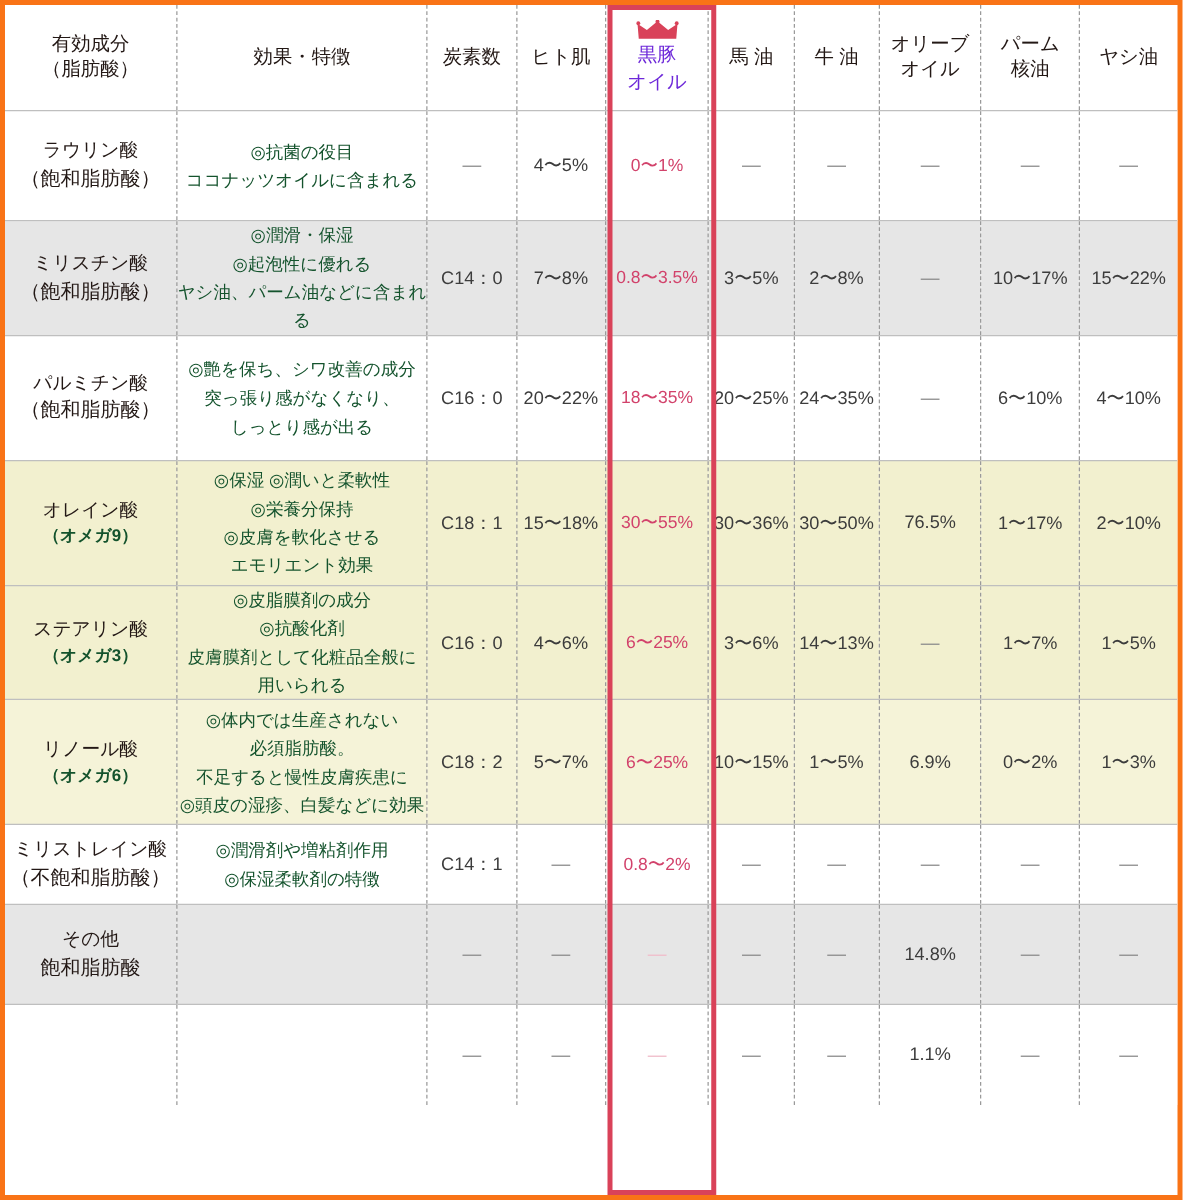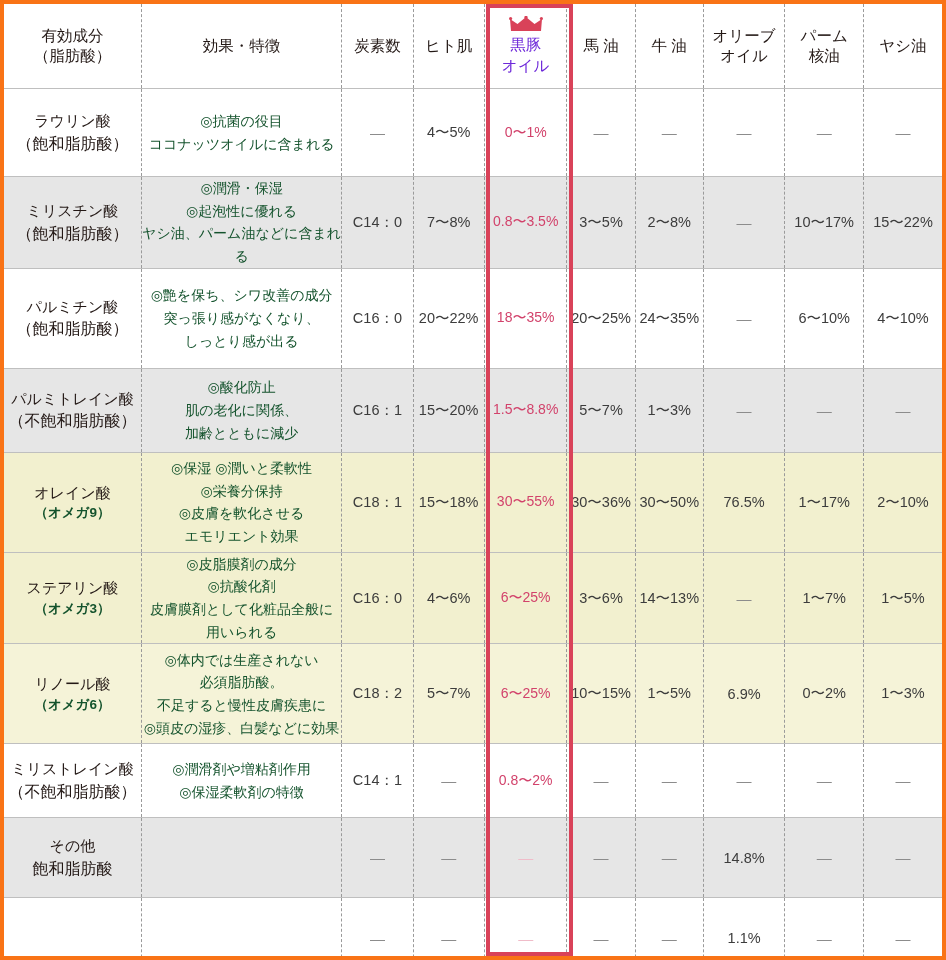--- a/index.html
+++ b/index.html
@@ -232,36 +232,20 @@
           </td>
           <td class="num">C16：0</td>
           <td class="num">20〜22%</td>
           <td class="pork">18〜35%</td>
           <td class="num">20〜25%</td>
           <td class="num">24〜35%</td>
           <td class="num dash">—</td>
           <td class="num">6〜10%</td>
           <td class="num">4〜10%</td>
         </tr>
-        <tr class="gray" style="height: 84px;">
-          <td class="name"><span>パルミトレイン酸</span><span class="sub">（不飽和脂肪酸）</span></td>
-          <td class="eff">
-            <span>◎酸化防止</span>
-            <span>肌の老化に関係、</span>
-            <span>加齢とともに減少</span>
-          </td>
-          <td class="num">C16：1</td>
-          <td class="num">15〜20%</td>
-          <td class="pork">1.5〜8.8%</td>
-          <td class="num">5〜7%</td>
-          <td class="num">1〜3%</td>
-          <td class="num dash">—</td>
-          <td class="num dash">—</td>
-          <td class="num dash">—</td>
-        </tr>
         <tr class="yellow" style="height: 100px;">
           <td class="name"><span>オレイン酸</span><span class="omega">（オメガ9）</span></td>
           <td class="eff">
             <span>◎保湿 ◎潤いと柔軟性</span>
             <span>◎栄養分保持</span>
             <span>◎皮膚を軟化させる</span>
             <span>エモリエント効果</span>
           </td>
           <td class="num">C18：1</td>
           <td class="num">15〜18%</td>
@@ -299,21 +283,21 @@
           </td>
           <td class="num">C18：2</td>
           <td class="num">5〜7%</td>
           <td class="pork">6〜25%</td>
           <td class="num">10〜15%</td>
           <td class="num">1〜5%</td>
           <td class="num">6.9%</td>
           <td class="num">0〜2%</td>
           <td class="num">1〜3%</td>
         </tr>
-        <tr class="white" style="height: 74px;">
+        <tr class="white" style="height: 64px;">
           <td class="name"><span>ミリストレイン酸</span><span class="sub">（不飽和脂肪酸）</span></td>
           <td class="eff">
             <span>◎潤滑剤や増粘剤作用</span>
             <span>◎保湿柔軟剤の特徴</span>
           </td>
           <td class="num">C14：1</td>
           <td class="num dash">—</td>
           <td class="pork">0.8〜2%</td>
           <td class="num dash">—</td>
           <td class="num dash">—</td>

